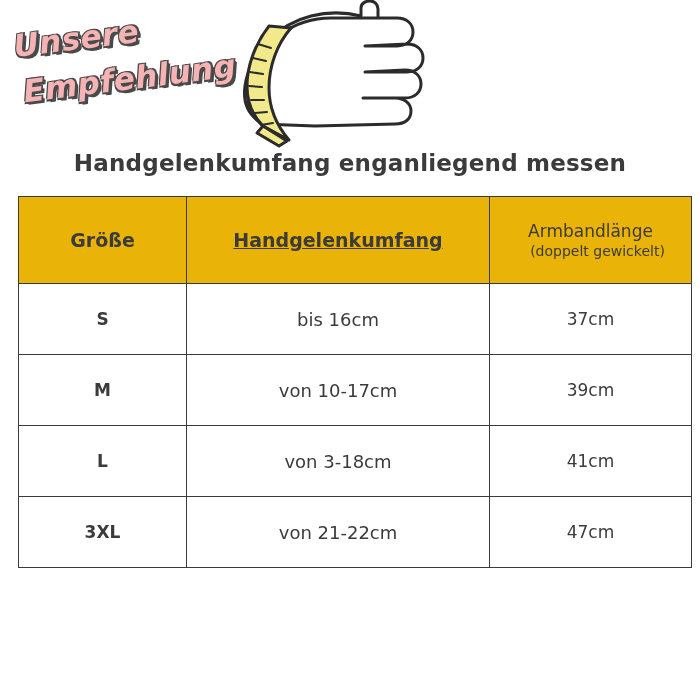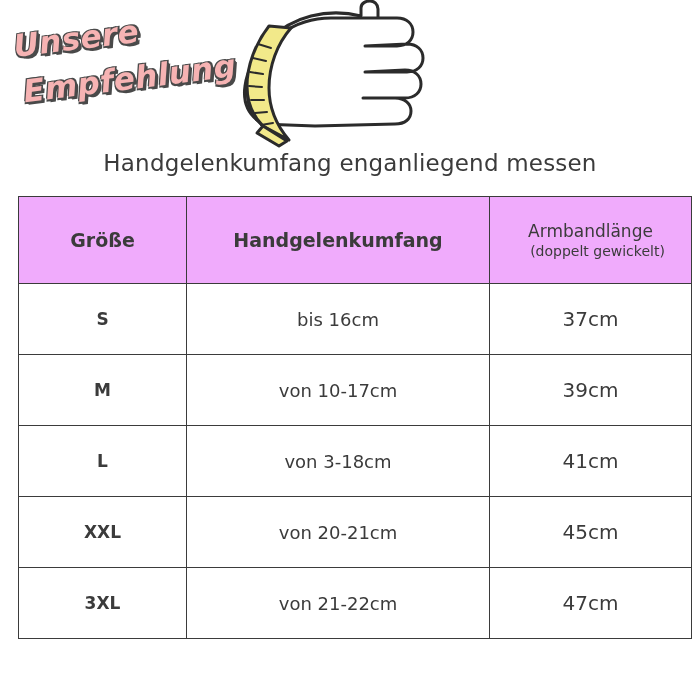--- a/index.html
+++ b/index.html
@@ -63,21 +63,21 @@
   }
 
   
   .title {
     position: absolute;
     top: 150px;
     left: 0;
     width: 700px;
     text-align: center;
     font-size: 23px;
-    font-weight: normal;
+    font-weight: bold;
     color: #3b3b3b;
     letter-spacing: 0.2px;
   }
 
   
   .table-wrap {
     position: absolute;
     top: 196px;
     left: 18px;
     width: 664px;
@@ -87,40 +87,40 @@
     width: 664px;
     table-layout: fixed;
   }
   table.size-table td, table.size-table th {
     border: 1px solid #3b3b3b;
     text-align: center;
     vertical-align: middle;
     color: #3b3b3b;
   }
   thead th {
-    background: #f0abfc;
+    background: #eab308;
     height: 84px;
     font-weight: bold;
   }
   th.c1 { width: 165px; font-size: 19px; }
-  th.c2 { width: 300px; font-size: 19px; }
+  th.c2 { width: 300px; font-size: 19px; text-decoration: underline; }
   th.c3 { width: 199px; font-size: 17px; font-weight: normal; }
   th.c3 .sub {
     display: block;
     font-size: 14px;
     font-weight: normal;
     margin-top: 2px;
     padding-left: 14px;
   }
   tbody td {
     height: 68px;
   }
   td.c1 { font-size: 17px; font-weight: bold; }
   td.c2 { font-size: 18px; font-weight: normal; }
-  td.c3 { font-size: 20px; font-weight: normal; }
+  td.c3 { font-size: 17px; font-weight: normal; }
 </style>
 </head>
 <body>
 
 <div class="page">
 
   <div class="top-area">
 
     <div class="badge">
       <div class="badge-line l1">Unsere</div>
@@ -220,25 +220,20 @@
           <td class="c1">M</td>
           <td class="c2">von 10-17cm</td>
           <td class="c3">39cm</td>
         </tr>
         <tr>
           <td class="c1">L</td>
           <td class="c2">von 3-18cm</td>
           <td class="c3">41cm</td>
         </tr>
         <tr>
-          <td class="c1">XXL</td>
-          <td class="c2">von 20-21cm</td>
-          <td class="c3">45cm</td>
-        </tr>
-        <tr>
           <td class="c1">3XL</td>
           <td class="c2">von 21-22cm</td>
           <td class="c3">47cm</td>
         </tr>
       </tbody>
     </table>
   </div>
 
 </div>
 

